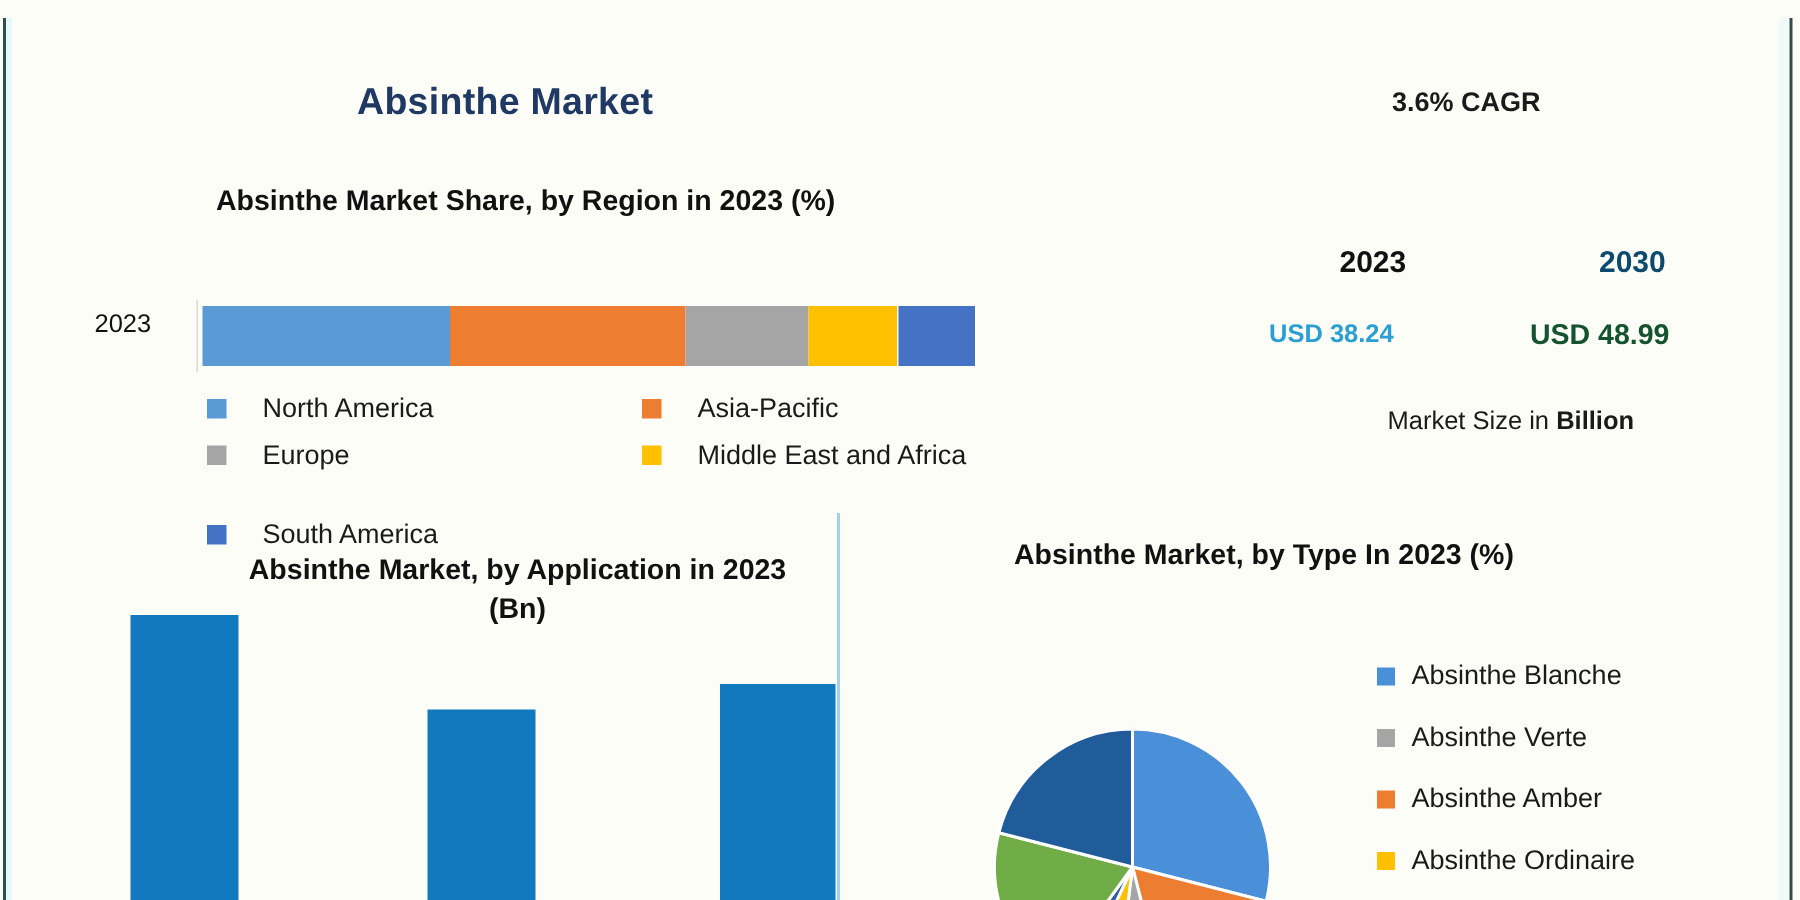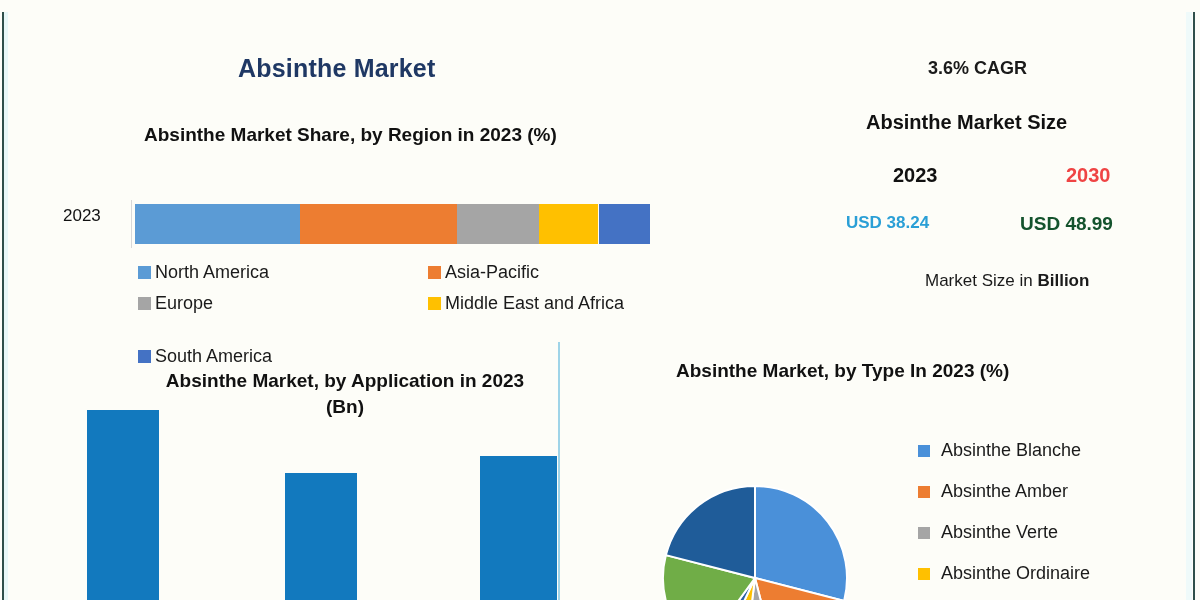--- a/index.html
+++ b/index.html
@@ -30,38 +30,38 @@
   }
   .cagr{
     position:absolute;left:928px;top:46px;
     font-size:18px;font-weight:bold;color:#1a1a1a;white-space:nowrap;
   }
   .size-title{
     position:absolute;left:866px;top:99px;
     font-size:20px;font-weight:bold;color:#111111;white-space:nowrap;
   }
   .yr-left{position:absolute;left:893px;top:152px;font-size:20px;font-weight:bold;color:#111;}
-  .yr-right{position:absolute;left:1066px;top:152px;font-size:20px;font-weight:bold;color:#ef4444;}
+  .yr-right{position:absolute;left:1066px;top:152px;font-size:20px;font-weight:bold;color:#0c4a6e;}
   .usd-left{position:absolute;left:846px;top:201px;font-size:17px;font-weight:bold;color:#2a9fd6;white-space:nowrap;}
   .usd-right{position:absolute;left:1020px;top:201px;font-size:19px;font-weight:bold;color:#14532d;white-space:nowrap;}
   .size-note{
     position:absolute;left:925px;top:259px;
     font-size:17px;color:#1a1a1a;white-space:nowrap;
   }
   .size-note b{font-weight:bold;}
 
   
   .axis-2023{position:absolute;left:63px;top:194px;font-size:17px;color:#111;}
   .stackbar{position:absolute;left:135px;top:192px;height:40px;width:515px;}
   .seg{position:absolute;top:0;height:40px;}
   .bar-plotline{position:absolute;left:131px;top:188px;width:1px;height:48px;background:#d8d8d8;}
 
   
   .rlegend{position:absolute;left:138px;top:250px;width:560px;}
-  .rl-item{position:absolute;display:flex;align-items:center;gap:4px;white-space:nowrap;}
+  .rl-item{position:absolute;display:flex;align-items:center;gap:24px;white-space:nowrap;}
   .rl-sw{width:13px;height:13px;display:inline-block;flex:none;}
   .rl-tx{font-size:18px;color:#1a1a1a;}
 
   
   .appl-title{
     position:absolute;left:110px;top:356px;width:470px;text-align:center;
     font-size:19px;font-weight:bold;color:#111;line-height:1.35;
   }
   .vbar{position:absolute;background:#1279be;}
 
@@ -116,21 +116,20 @@
         <span class="rl-sw" style="background: rgb(255, 192, 0);"></span>
         <span class="rl-tx">Middle East and Africa</span>
       </div>
       <div class="rl-item" style="left: 0px; top: 62px; margin-top: 22px;">
         <span class="rl-sw" style="background: rgb(68, 114, 196);"></span>
         <span class="rl-tx">South America</span>
       </div>
     </div>
 
   <div class="cagr">3.6% CAGR</div>
-  <div class="size-title">Absinthe Market Size</div>
   <div class="yr-left">2023</div>
   <div class="yr-right">2030</div>
   <div class="usd-left">USD 38.24</div>
   <div class="usd-right">USD 48.99</div>
   <div class="size-note"><span>Market Size in </span><b>Billion</b></div>
 
   <div class="appl-title">
     <div>Absinthe Market, by Application in 2023</div>
     <div>(Bn)</div>
   </div>
@@ -153,26 +152,26 @@
           <path d="M 0 0 L -89.11 -22.88 A 92 92 0 0 1 -0.00 -92.00 Z" fill="#1F5C99" stroke="#ffffff" stroke-width="2"></path>
         </g>
     </svg>
   </div>
   <div class="plegend" id="plegend">
       <div class="pl-item">
         <span class="pl-sw" style="background: rgb(74, 144, 217);"></span>
         <span class="pl-tx">Absinthe Blanche</span>
       </div>
       <div class="pl-item">
+        <span class="pl-sw" style="background: rgb(165, 165, 165);"></span>
+        <span class="pl-tx">Absinthe Verte</span>
+      </div>
+      <div class="pl-item">
         <span class="pl-sw" style="background: rgb(237, 125, 49);"></span>
         <span class="pl-tx">Absinthe Amber</span>
-      </div>
-      <div class="pl-item">
-        <span class="pl-sw" style="background: rgb(165, 165, 165);"></span>
-        <span class="pl-tx">Absinthe Verte</span>
       </div>
       <div class="pl-item">
         <span class="pl-sw" style="background: rgb(255, 192, 0);"></span>
         <span class="pl-tx">Absinthe Ordinaire</span>
       </div>
     </div>
 
 </div>
 
 </body></html>

